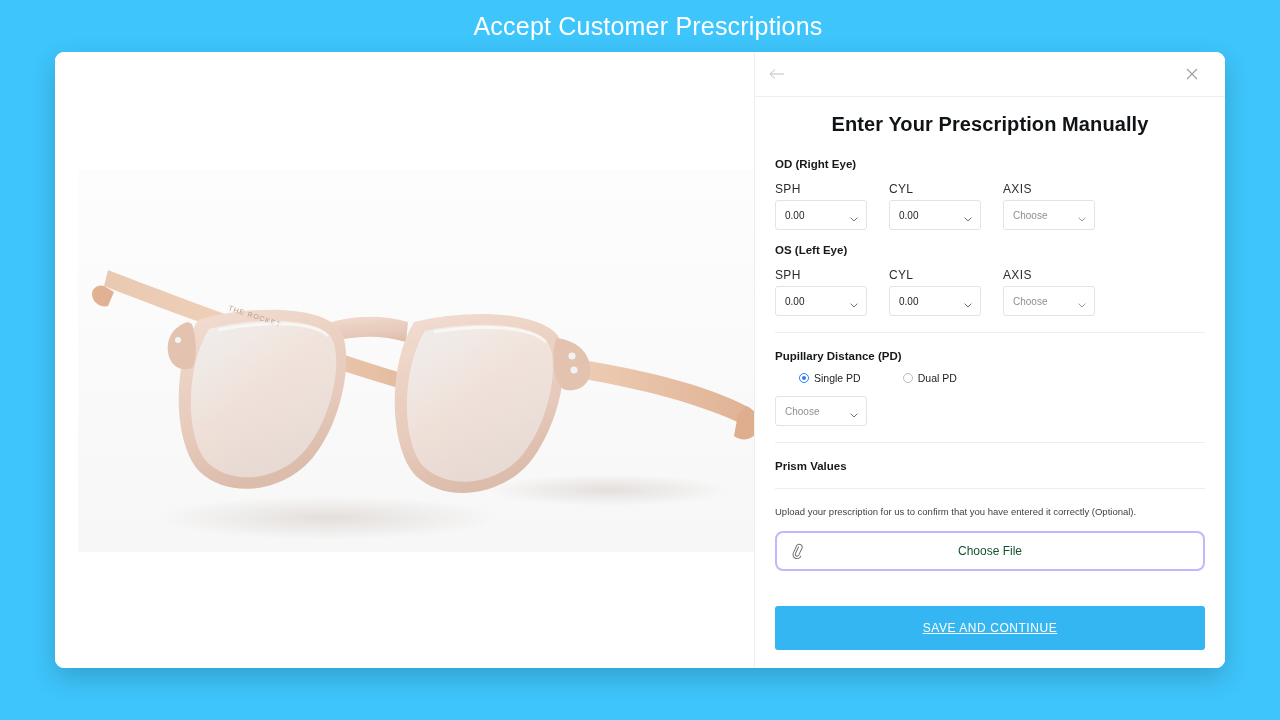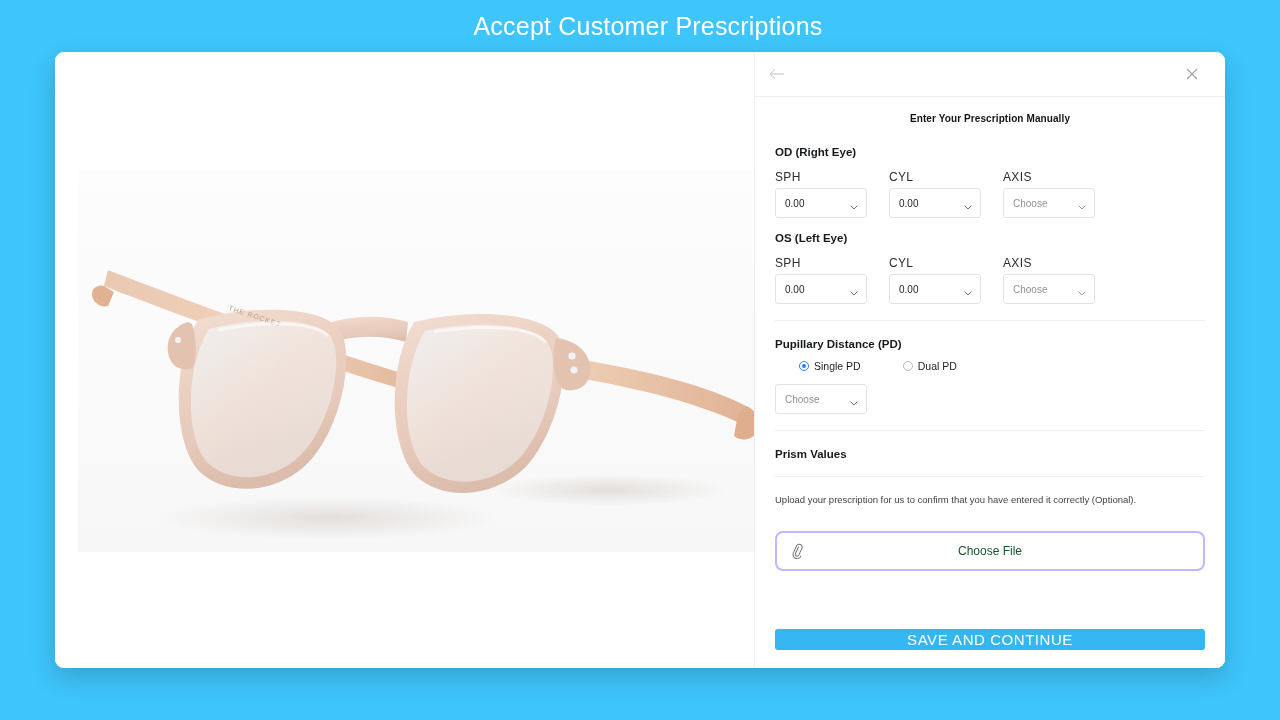--- a/index.html
+++ b/index.html
@@ -93,21 +93,21 @@
   }
 
   .form-scroll {
     flex: 1 1 auto;
     padding: 16px 20px 0 20px;
     overflow: hidden;
   }
 
   .form-heading {
     text-align: center;
-    font-size: 10px;
+    font-size: 20px;
     font-weight: 700;
     color: #111417;
     margin-bottom: 22px;
     letter-spacing: .1px;
   }
 
   .eye-title {
     font-size: 11.5px;
     font-weight: 700;
     color: #16191c;
@@ -196,21 +196,21 @@
     background: #2f7df6;
   }
   .radio-label {
     font-size: 10.5px;
     color: #1a1d21;
   }
 
   .upload-note {
     font-size: 9.5px;
     color: #3b3f44;
-    margin-bottom: 24px;
+    margin-bottom: 12px;
     line-height: 1.35;
   }
   .choose-file {
     height: 40px;
     border: 2px solid #c4b5fd;
     border-radius: 8px;
     display: flex;
     align-items: center;
     justify-content: center;
     position: relative;
@@ -227,32 +227,33 @@
     opacity: .75;
   }
 
   .form-footer {
     flex: 0 0 auto;
     padding: 12px 20px 18px 20px;
     background: #fff;
   }
   .primary-btn {
     width: 100%;
-    height: 21px;
+    height: 44px;
     background: #34b6f2;
     border: none;
     border-radius: 3px;
     color: #ffffff;
-    font-size: 15px;
+    font-size: 12px;
     letter-spacing: .55px;
     font-family: "Liberation Sans", sans-serif;
     cursor: pointer;
     display: flex;
     align-items: center;
     justify-content: center;
+    text-decoration: underline;
   }
 </style>
 </head>
 <body>
 
 <div class="page-title">Accept Customer Prescriptions</div>
 
 <div class="card">
 
   <div class="product-pane">

